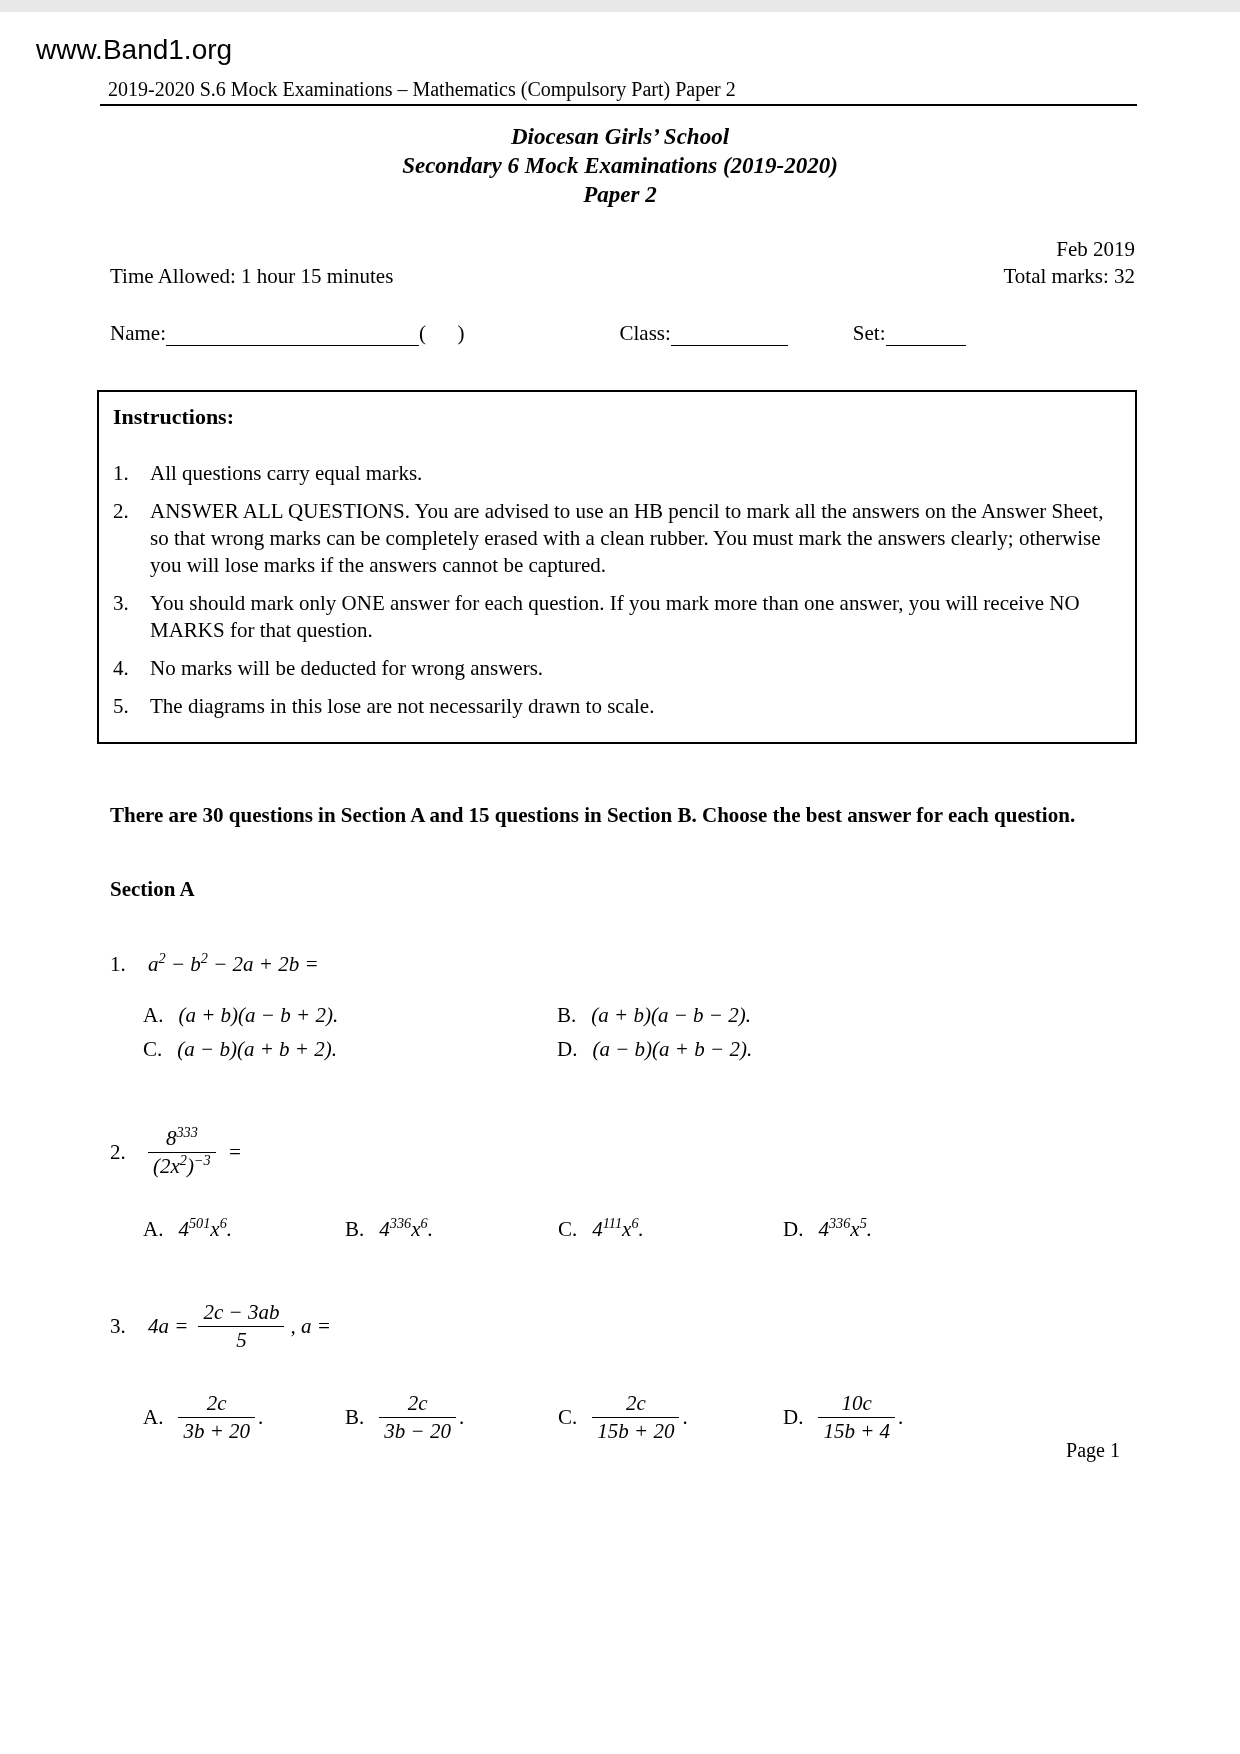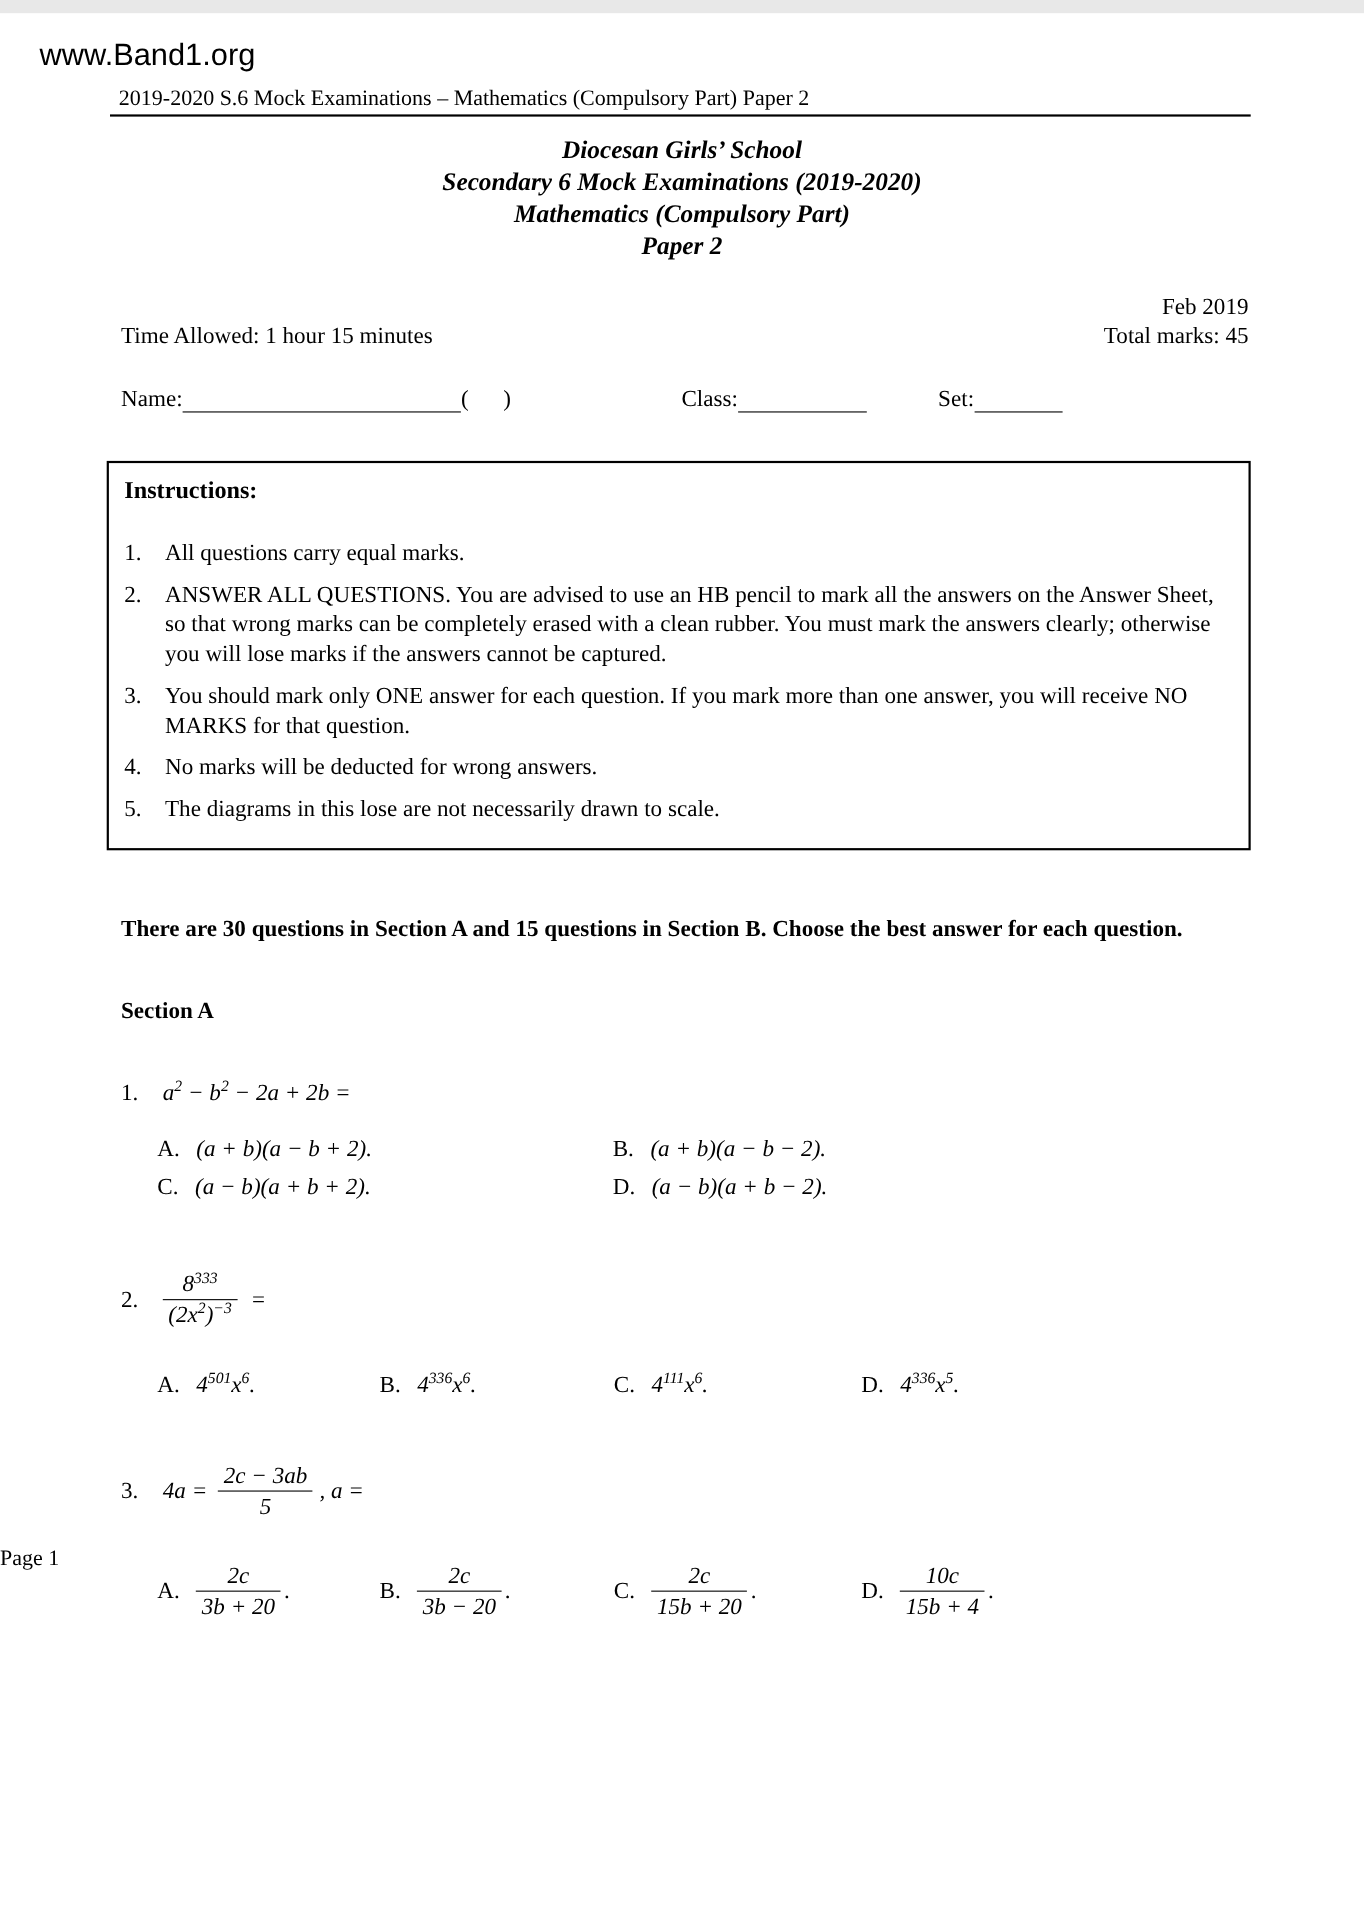--- a/index.html
+++ b/index.html
@@ -100,22 +100,22 @@
     margin:38px 0 0 33px;
     display:grid;
     grid-template-columns:202px 213px 225px 1fr;
     align-items:center;
   }
   .opt { display:flex; align-items:center; }
   .opt-label { margin-right:15px; }
   .period { margin-left:3px; }
   .footer {
     position:absolute;
-    top:1394px; left:0; right:120px;
-    text-align:left;
+    top:1427px; left:0; right:120px;
+    text-align:right;
     font-size:20px;
   }
   .bottom-edge {
     position:absolute;
     left:0; right:0; bottom:0; height:5px;
     background:#000;
   }
 </style>
 </head>
 <body>
@@ -124,31 +124,30 @@
 
   <div class="site-url">www.Band1.org</div>
 
   <div class="running-head">
     <span>2019-2020 S.6 Mock Examinations – Mathematics (Compulsory Part) Paper 2</span>
   </div>
 
   <div class="title-block">
     <div>Diocesan Girls’ School</div>
     <div>Secondary 6 Mock Examinations (2019-2020)</div>
-    <div>Mathematics (Compulsory Part)</div>
     <div>Paper 2</div>
   </div>
 
   <div class="date-row">
     <span>Feb 2019</span>
   </div>
 
   <div class="meta-row">
     <span>Time Allowed: 1 hour 15 minutes</span>
-    <span>Total marks: 45</span>
+    <span>Total marks: 32</span>
   </div>
 
   <div class="name-row">
     <span>Name:</span>
       <span class="blank blank-name"></span>
       <span>(&nbsp;&nbsp;&nbsp;&nbsp;&nbsp;&nbsp;)</span>
     <span class="gap-class">Class:</span>
       <span class="blank blank-class"></span>
     <span class="gap-set">Set:</span>
       <span class="blank blank-set"></span>

